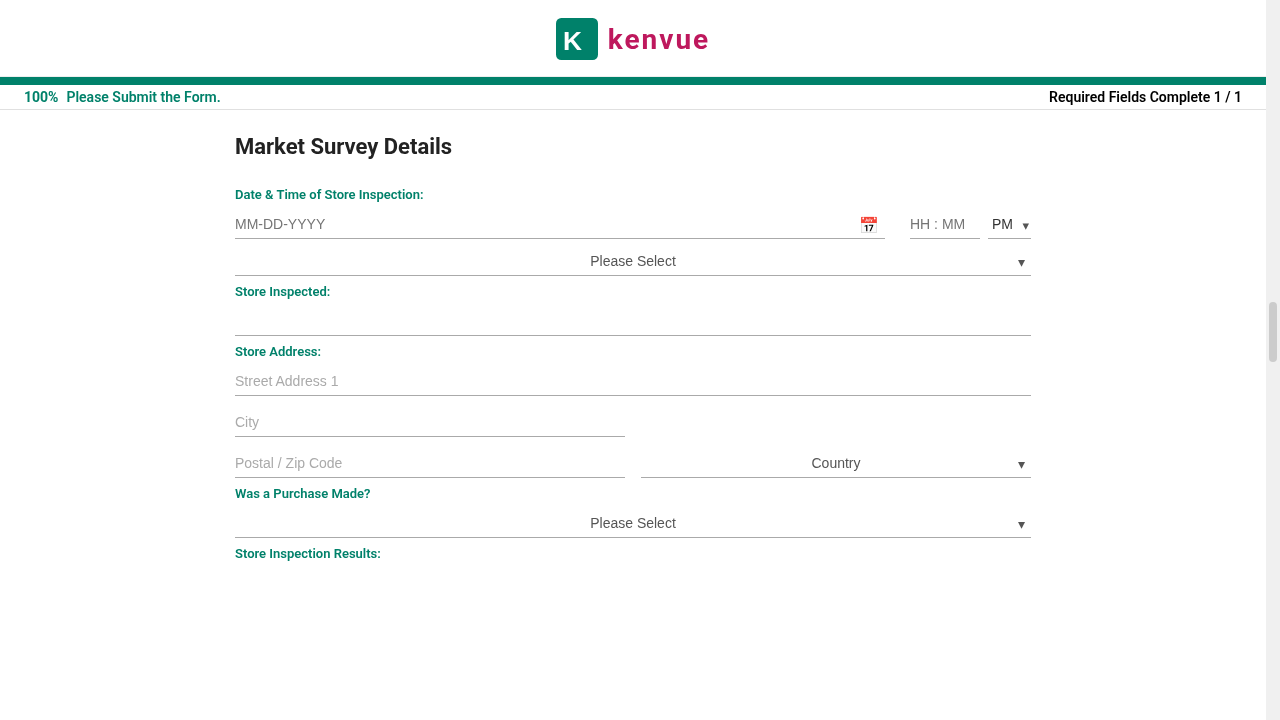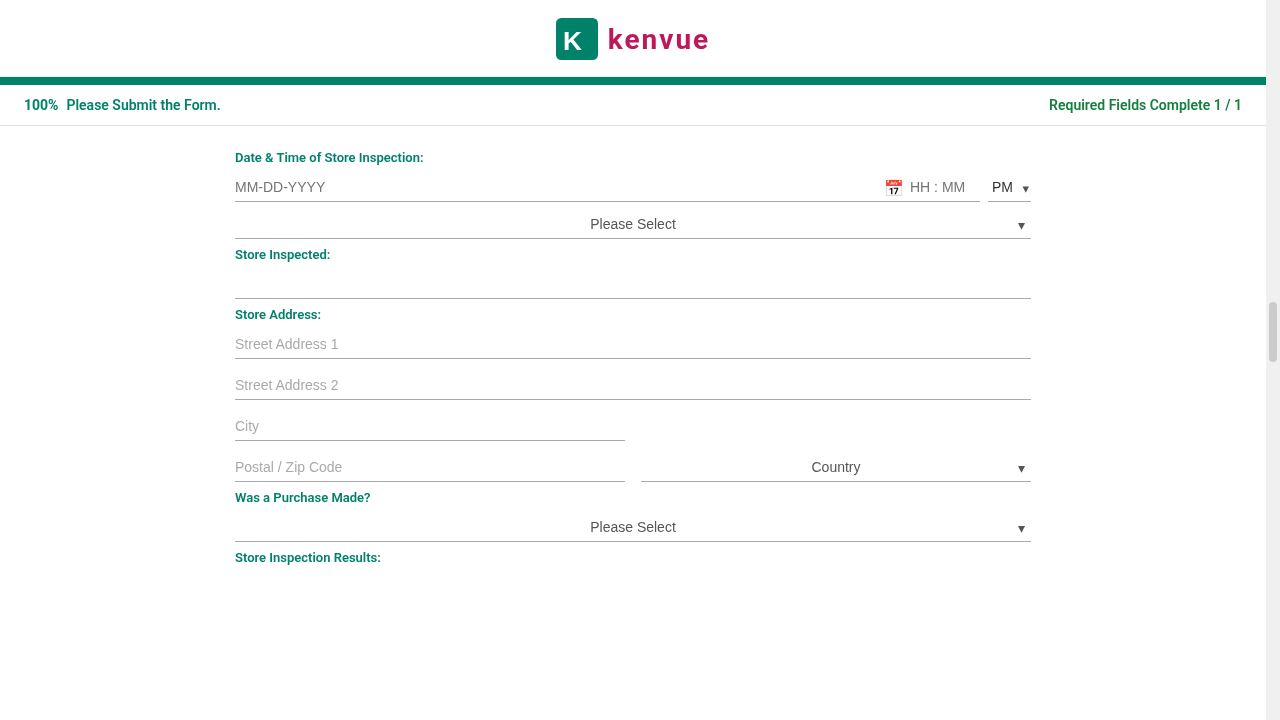--- a/index.html
+++ b/index.html
@@ -45,41 +45,41 @@
       height: 100%;
       background: #00816a;
       width: 100%;
     }
 
     
     .progress-info {
       display: flex;
       justify-content: space-between;
       align-items: center;
-      padding: 12px 24px;
+      padding: 4px 24px;
       background: #fff;
       border-bottom: 1px solid #e0e0e0;
     }
     .progress-left {
       display: flex;
       align-items: center;
       gap: 8px;
     }
     .progress-pct {
       font-weight: 700;
       color: #00816a;
       font-size: 14px;
     }
     .progress-msg {
       color: #00816a;
       font-size: 14px;
       font-weight: 600;
     }
     .progress-right {
-      color: #15803d;
+      color: #000000;
       font-size: 14px;
       font-weight: 600;
     }
 
     
     .main-content {
       max-width: 860px;
       margin: 0 auto;
       padding: 24px 32px 40px;
     }
@@ -143,21 +143,21 @@
       transform: translateY(-50%);
       color: #555;
       pointer-events: none;
       font-size: 14px;
     }
 
     
     .datetime-row {
       display: flex;
       align-items: flex-end;
-      gap: 0;
+      gap: 25px;
     }
     .date-wrapper {
       position: relative;
       flex: 1;
     }
     .date-input {
       width: 100%;
       border: none;
       border-bottom: 1px solid #aaa;
       padding: 6px 0;
@@ -275,20 +275,21 @@
         <span class="progress-msg">Please Submit the Form.</span>
       </div>
       <div class="progress-right">
         <span>Required Fields Complete</span>
         <span>1 / 1</span>
       </div>
     </div>
 
     <div class="main-content">
 
+      <h1 class="form-title">Market Survey Details</h1>
 
       <div class="field-group">
         <label class="field-label">Date &amp; Time of Store Inspection:</label>
         <div class="datetime-row">
           <div class="date-wrapper">
             <input type="text" class="date-input" placeholder="MM-DD-YYYY" style="">
             <span class="calendar-icon">📅</span>
           </div>
           <div class="time-wrapper">
             <input type="text" class="time-input" placeholder="HH : MM" style="">
@@ -315,23 +316,20 @@
         <input type="text" class="text-input" style="">
       </div>
 
       <div class="field-group">
         <label class="field-label">Store Address:</label>
 
         <div style="margin-bottom: 12px;">
           <input type="text" class="text-input" placeholder="Street Address 1" style="">
         </div>
 
-        <div style="margin-bottom: 12px;">
-          <input type="text" class="text-input" placeholder="Street Address 2" style="">
-        </div>
 
         <div class="address-two-col" style="margin-bottom: 12px;">
           <div>
             <input type="text" class="text-input" placeholder="City" style="">
           </div>
         </div>
 
         <div class="address-two-col">
           <div>
             <input type="text" class="text-input" placeholder="Postal / Zip Code" style="">

